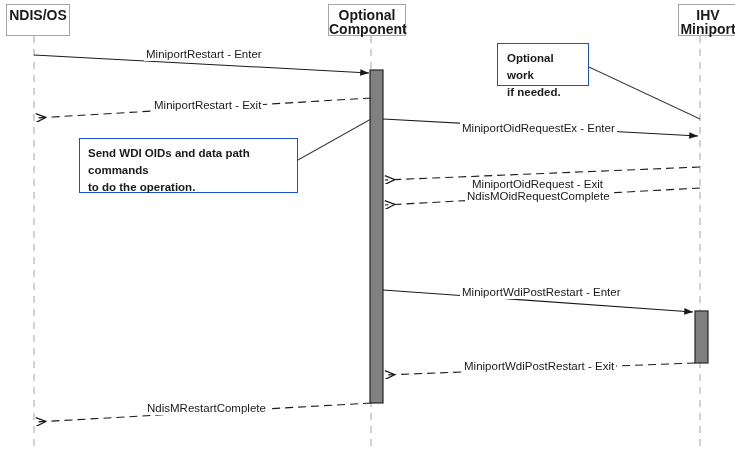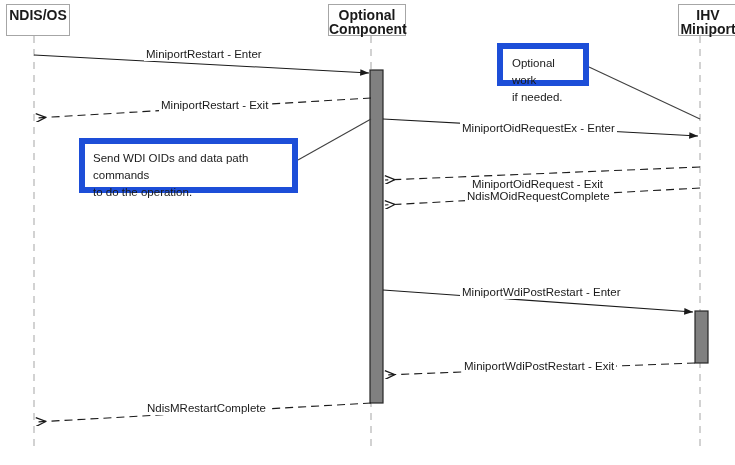--- a/index.html
+++ b/index.html
@@ -32,26 +32,27 @@
     text-align: center;
     font-size: 14px;
     font-weight: bold;
     color: #1a1a1a;
     line-height: 14px;
     padding-top: 3px;
   }
   .note-box {
     position: absolute;
     box-sizing: border-box;
-    border: 6px solid #1d4ed8;
+    border: 1px solid #1d4ed8;
     background: #ffffff;
     font-size: 11.5px;
     color: #1a1a1a;
     line-height: 17px;
     padding: 6px 8px 4px 9px;
+    font-weight: bold;
   }
   .msg-label {
     position: absolute;
     font-size: 11.5px;
     color: #1a1a1a;
     white-space: nowrap;
     background: #ffffff;
     padding: 0 2px;
     line-height: 13px;
     text-align: center;
@@ -118,21 +119,21 @@
     <div>Optional work</div>
     <div>if needed.</div>
   </div>
 
   <div class="note-box" style="left:79px; top:138px; width:219px; height:55px;padding-left:8px;">
     <div>Send WDI OIDs and data path commands</div>
     <div>to do the operation.</div>
   </div>
 
   <div class="msg-label" style="left:144px; top:48px;">MiniportRestart - Enter</div>
-  <div class="msg-label" style="left:152px; top:99px;margin-left:7px;">MiniportRestart - Exit</div>
+  <div class="msg-label" style="left:152px; top:99px;">MiniportRestart - Exit</div>
   <div class="msg-label" style="left:460px; top:122px;">MiniportOidRequestEx - Enter</div>
   <div class="msg-label" style="left:470px; top:178px;">MiniportOidRequest - Exit</div>
   <div class="msg-label" style="left:465px; top:190px;">NdisMOidRequestComplete</div>
   <div class="msg-label" style="left:460px; top:286px;">MiniportWdiPostRestart - Enter</div>
   <div class="msg-label" style="left:462px; top:360px;">MiniportWdiPostRestart - Exit</div>
   <div class="msg-label" style="left:145px; top:402px;">NdisMRestartComplete</div>
 
 </div>
 
 </body></html>

